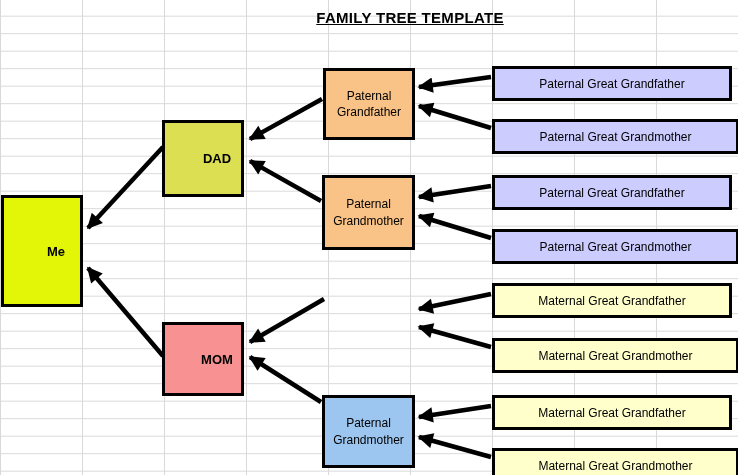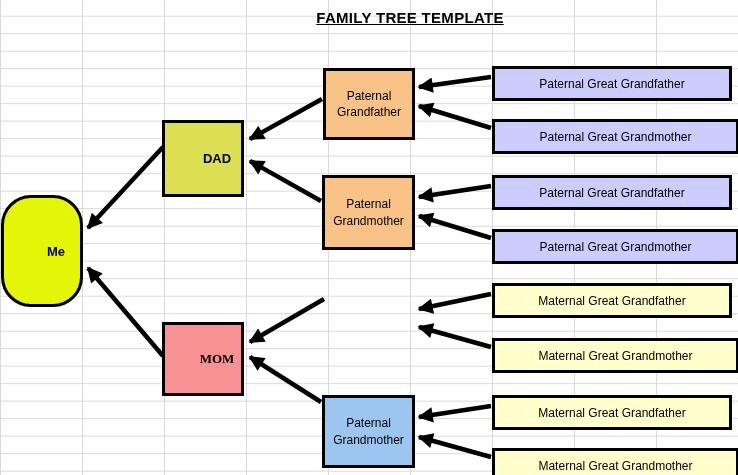--- a/index.html
+++ b/index.html
@@ -76,23 +76,23 @@
       <line x1="491" y1="128" x2="419" y2="106" marker-end="url(#ah)"></line>
       <line x1="491" y1="186" x2="419" y2="197" marker-end="url(#ah)"></line>
       <line x1="491" y1="238" x2="419" y2="216" marker-end="url(#ah)"></line>
       <line x1="491" y1="294" x2="419" y2="309" marker-end="url(#ah)"></line>
       <line x1="491" y1="347" x2="419" y2="327" marker-end="url(#ah)"></line>
       <line x1="491" y1="406" x2="419" y2="417" marker-end="url(#ah)"></line>
       <line x1="491" y1="457" x2="419" y2="437" marker-end="url(#ah)"></line>
     </g>
   </svg>
 
-  <div class="box big me" style="background-color: rgb(228, 246, 7); border-radius: 30px;">Me</div>
+  <div class="box big me" style="background-color: rgb(228, 246, 7);">Me</div>
   <div class="box big dad" style="background-color: rgb(220, 223, 82);">DAD</div>
-  <div class="box big mom" style="background-color: rgb(248, 145, 145); font-family: Liberation Serif, serif;">MOM</div>
+  <div class="box big mom" style="background-color: rgb(248, 145, 145);">MOM</div>
 
   <div class="box gp pgf" style="background-color: rgb(249, 194, 135);">Paternal Grandfather</div>
   <div class="box gp pgm" style="background-color: rgb(249, 194, 135);">Paternal Grandmother</div>
   <div class="box gp mgm" style="background-color: rgb(156, 198, 240);">Paternal Grandmother</div>
 
   <div class="bar bar1" style="background-color: rgb(204, 204, 255);">Paternal Great Grandfather</div>
   <div class="bar bar2" style="background-color: rgb(204, 204, 255);">Paternal Great Grandmother</div>
   <div class="bar bar3" style="background-color: rgb(204, 204, 255);">Paternal Great Grandfather</div>
   <div class="bar bar4" style="background-color: rgb(204, 204, 255);">Paternal Great Grandmother</div>
   <div class="bar bar5" style="background-color: rgb(255, 255, 204);">Maternal Great Grandfather</div>

